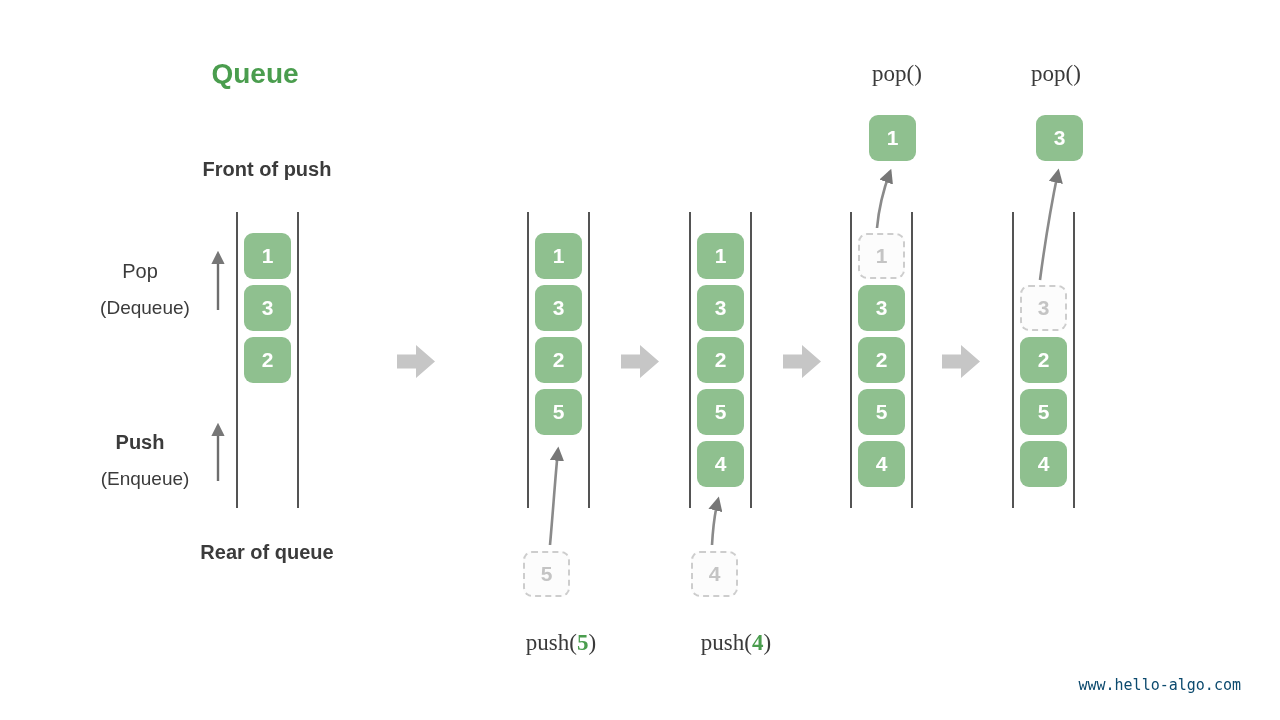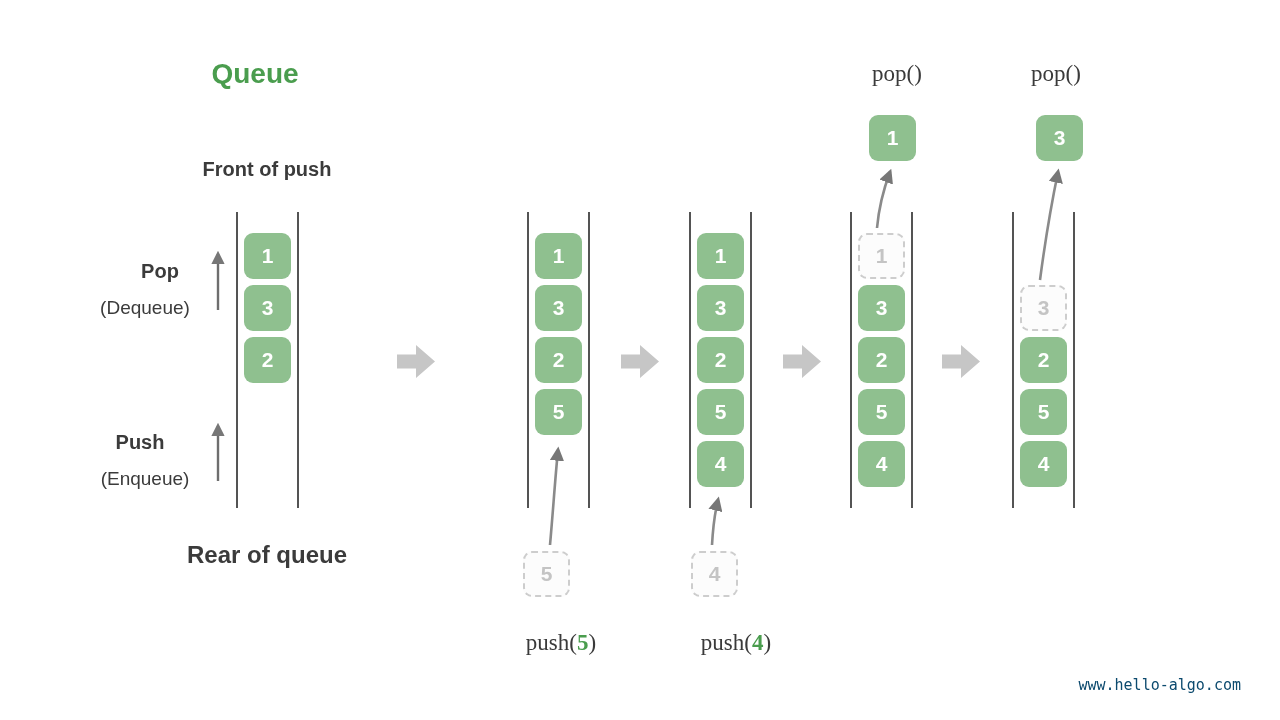--- a/index.html
+++ b/index.html
@@ -5,22 +5,22 @@
   html,body{margin:0;padding:0;background:#ffffff;}
   #stage{
     position:relative;width:1280px;height:720px;background:#ffffff;overflow:hidden;
     font-family:"Liberation Sans",sans-serif;color:#3c3c3c;
   }
   
   .ctr{transform:translateX(-50%);white-space:nowrap;}
   .title{position:absolute;left:255px;top:58px;font-size:28px;font-weight:bold;color:#4a9d4e;}
   .side{position:absolute;color:#3b3b3b;}
   .front{left:267px;top:158px;font-size:20px;font-weight:bold;}
-  .rear{left:267px;top:541px;font-size:24px;font-weight:bold;}
-  .pop-name{left:140px;top:260px;font-size:20px;font-weight:bold;margin-left:20px;}
+  .rear{left:267px;top:541px;font-size:20px;font-weight:bold;}
+  .pop-name{left:140px;top:260px;font-size:20px;font-weight:normal;}
   .pop-alias{left:145px;top:297px;font-size:19px;}
   .push-name{left:140px;top:431px;font-size:20px;font-weight:bold;}
   .push-alias{left:145px;top:468px;font-size:19px;}
   
   .rail{position:absolute;top:212px;height:296px;width:2px;background:#545454;}
   .rl1{left:236px}.rr1{left:297px}
   .rl2{left:527px}.rr2{left:588px}
   .rl3{left:689px}.rr3{left:750px}
   .rl4{left:850px}.rr4{left:911px}
   .rl5{left:1012px}.rr5{left:1073px}

